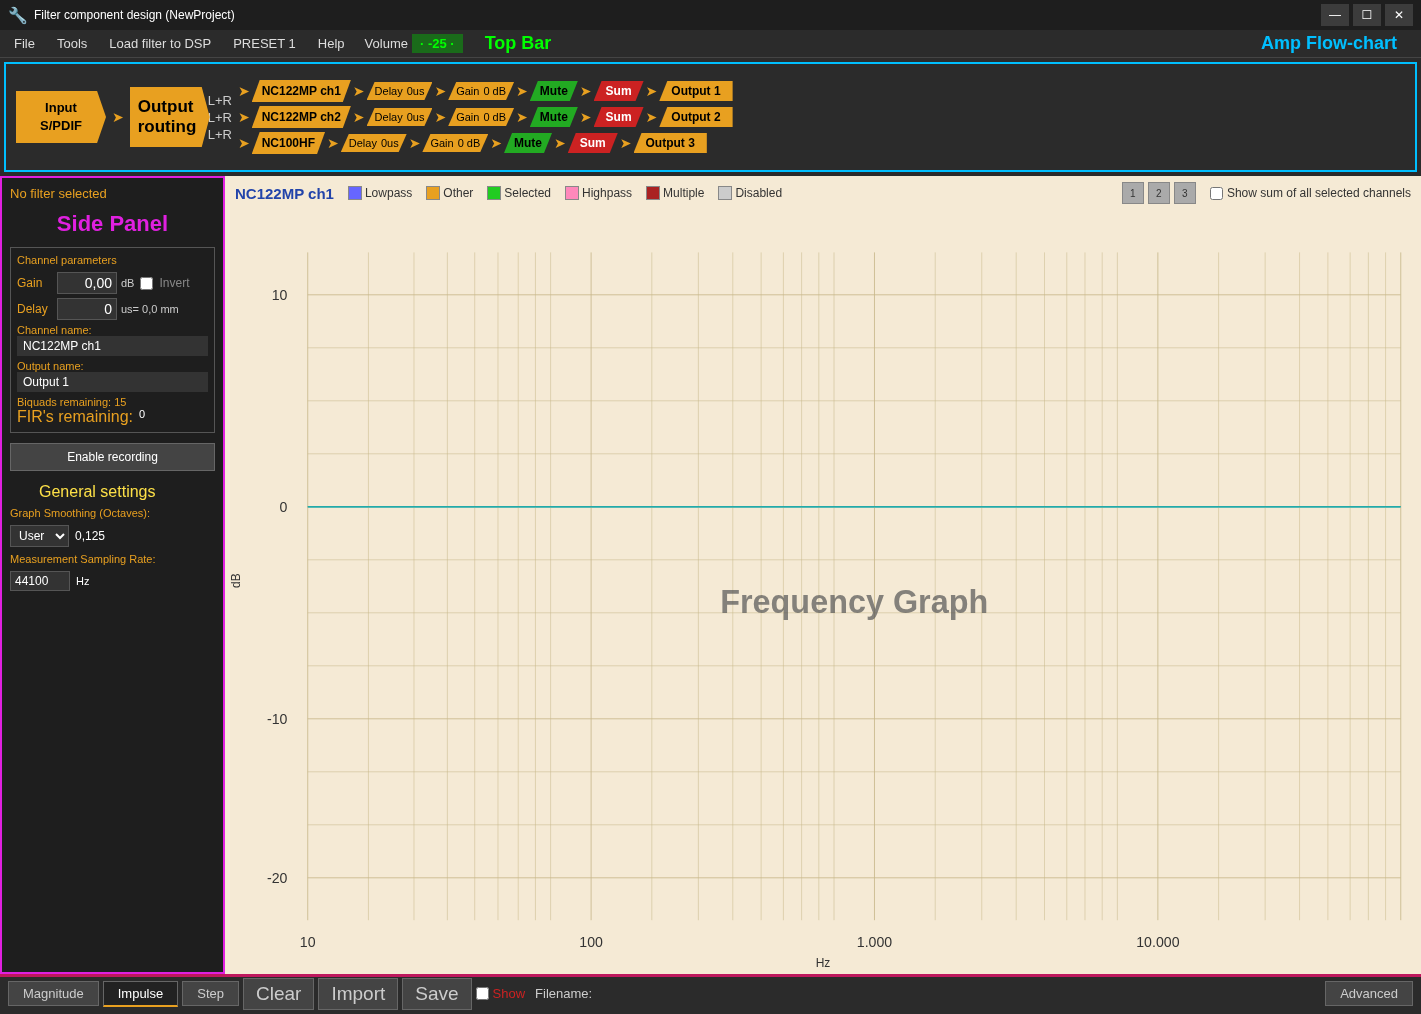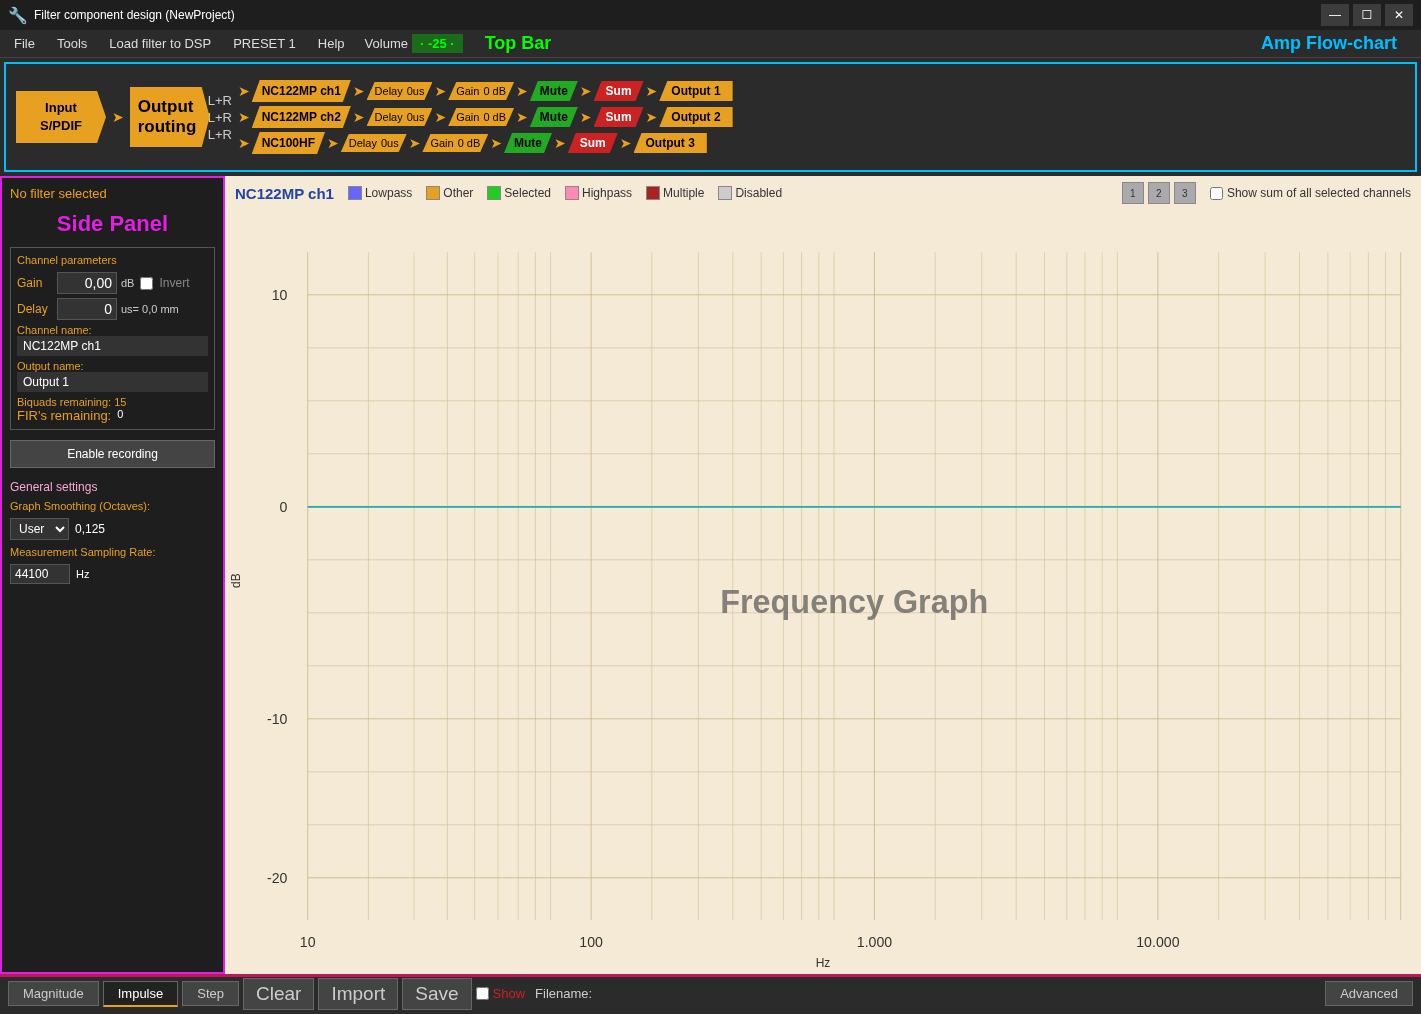--- a/index.html
+++ b/index.html
@@ -57,27 +57,27 @@
     .param-input { background: #333; border: 1px solid #555; color: #fff; padding: 2px 4px; width: 60px; font-size: 14px; text-align: right; }
     .param-unit { color: #ccc; font-size: 11px; }
     .param-checkbox { margin: 0 2px; }
     .param-invert-label { color: #888; font-size: 12px; }
 
     .ch-name-label { color: #e8a020; font-size: 11px; }
     .ch-name-value { background: #333; color: #fff; padding: 3px 6px; font-size: 12px; margin-bottom: 4px; }
     .out-name-label { color: #e8a020; font-size: 11px; }
     .out-name-value { background: #333; color: #fff; padding: 3px 6px; font-size: 12px; margin-bottom: 4px; }
     .biquads-label { color: #e8a020; font-size: 11px; }
-    .firs-label { color: #e8a020; font-size: 13px; }
+    .firs-label { color: #e8a020; font-size: 16px; }
     .firs-row { display: flex; gap: 6px; }
     .firs-value { color: #fff; font-size: 11px; }
 
     .enable-rec-btn { background: #444; border: 1px solid #666; color: #fff; padding: 6px 12px; cursor: pointer; font-size: 12px; text-align: center; margin-top: 4px; }
 
-    .general-settings-label { color: #f9a8d4; font-size: 12px; margin-top: 6px; }
+    .general-settings-label { color: #fde047; font-size: 16px; margin-top: 6px; margin-left: 29px; }
     .graph-smooth-label { color: #e8a020; font-size: 11px; }
     .smooth-row { display: flex; align-items: center; gap: 6px; }
     .smooth-select { background: #333; border: 1px solid #555; color: #fff; padding: 2px 4px; font-size: 12px; }
     .smooth-val { color: #fff; font-size: 12px; }
     .sampling-label { color: #e8a020; font-size: 11px; }
     .sampling-row { display: flex; align-items: center; gap: 6px; }
     .sampling-value { background: #333; border: 1px solid #555; color: #fff; padding: 2px 4px; font-size: 12px; width: 60px; }
     .sampling-unit { color: #fff; font-size: 11px; }
 
     

